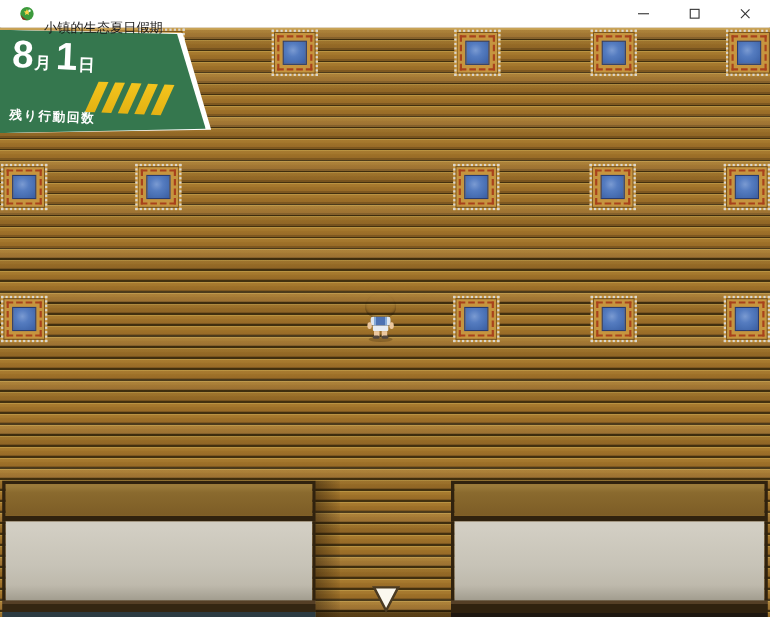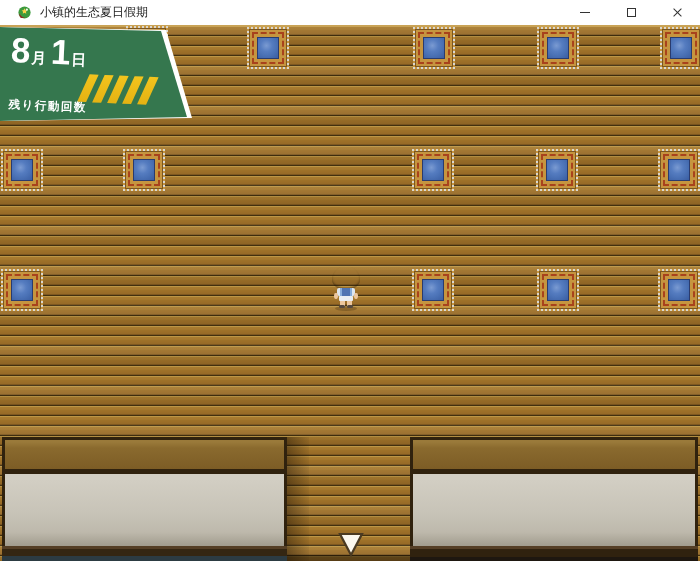--- a/index.html
+++ b/index.html
@@ -11,21 +11,21 @@
     box-shadow: inset 0 0 0 1px #8f99a1;
   }
 
   
   .titlebar {
     position:absolute; left:0; top:0; width:700px; height:25px;
     background:#ffffff; z-index:100;
   }
   .app-icon { position:absolute; left:17px; top:5px; width:15px; height:15px; }
   .title-text {
-    position:absolute; left:40px; top:0; height:25px; line-height:25px;
+    position:absolute; left:40px; top:13px; height:25px; line-height:25px;
     font-size:12px; color:#1b1b1b; white-space:nowrap;
   }
   .win-controls { position:absolute; right:0; top:0; height:25px; display:flex; }
   .win-btn { width:46px; height:25px; display:flex; align-items:center; justify-content:center; background:transparent; border:none; }
   .ic-min { width:10px; height:1px; background:#333; }
   .ic-max { width:9px; height:9px; border:1px solid #333; }
   .ic-close { width:11px; height:11px; position:relative; }
   .ic-close::before, .ic-close::after {
     content:""; position:absolute; left:5px; top:0; width:1px; height:11px; background:#333;
   }

